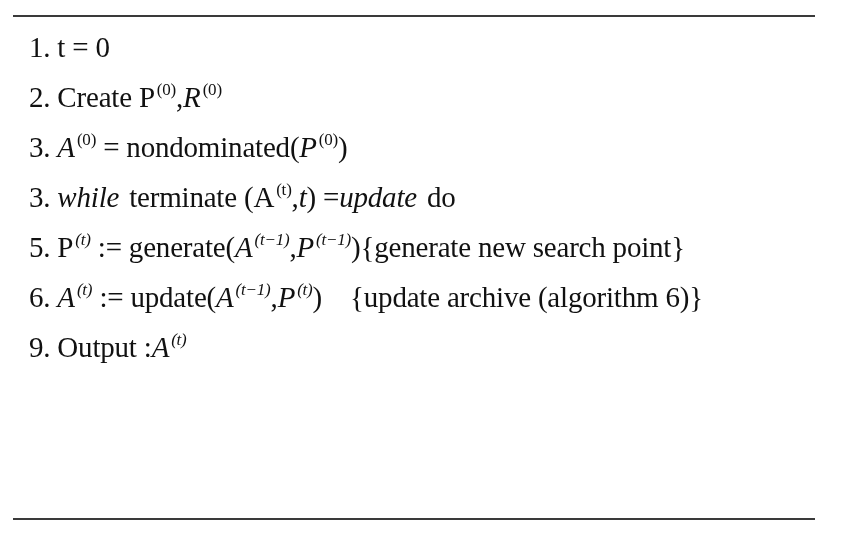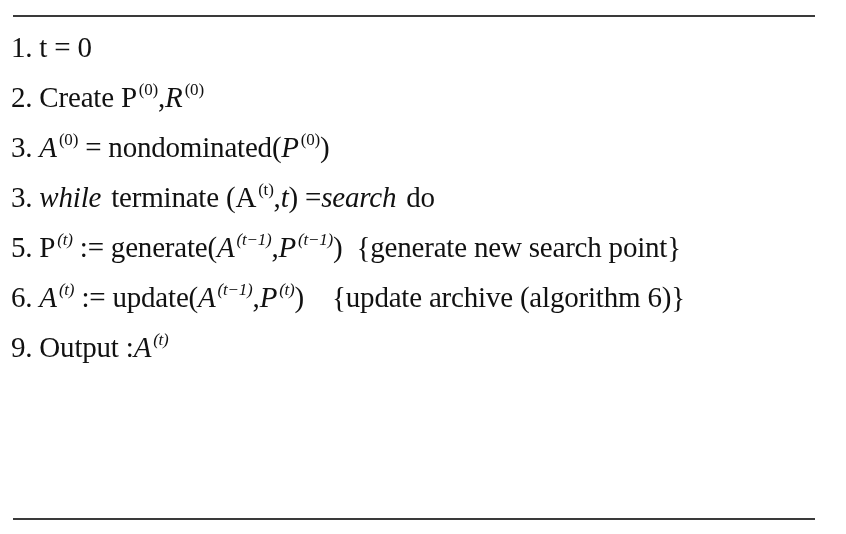--- a/index.html
+++ b/index.html
@@ -20,21 +20,21 @@
       left: 13px;
       width: 802px;
       height: 2px;
       background: #3a3a3a;
     }
     .rule.top { top: 15px; }
     .rule.bottom { top: 518px; }
 
     .algo {
       position: absolute;
-      left: 11px;
+      left: 29px;
       top: 22px;
       width: 790px;
     }
     .line {
       height: 50px;
       line-height: 50px;
       font-size: 29px;
       white-space: nowrap;
       letter-spacing: -0.2px;
     }
@@ -43,21 +43,21 @@
     sup {
       font-size: 17px;
       vertical-align: 0;
       position: relative;
       top: -12px;
       margin-left: 2px;
     }
     sup.it { font-style: italic; }
     .sp { display: inline-block; width: 10px; }
     .sp-wide { display: inline-block; width: 28px; }
-    .comment { margin-left: 14px; }
+    .comment { margin-left: 0; }
   </style>
 </head>
 <body>
 
 <div class="rule top"></div>
 
 <div class="algo">
 
   <div class="line">
     <span class="num">1.</span><span>t = 0</span>
@@ -65,21 +65,21 @@
 
   <div class="line">
     <span class="num">2.</span><span>Create P</span><sup>(0)</sup><span>,</span><span class="it">R</span><sup>(0)</sup>
   </div>
 
   <div class="line">
     <span class="num">3.</span><span class="it">A</span><sup>(0)</sup><span> = nondominated(</span><span class="it">P</span><sup>(0)</sup><span>)</span>
   </div>
 
   <div class="line">
-    <span class="num">3.</span><span class="it">while</span><span class="sp"></span><span>terminate (A</span><sup>(t)</sup><span>,</span><span class="it">t</span><span>) =</span><span class="it">search</span><span class="sp"></span><span>do</span>
+    <span class="num">3.</span><span class="it">while</span><span class="sp"></span><span>terminate (A</span><sup>(t)</sup><span>,</span><span class="it">t</span><span>) =</span><span class="it">update</span><span class="sp"></span><span>do</span>
   </div>
 
 
   <div class="line">
     <span class="num">5.</span><span>P</span><sup class="it">(t)</sup> <span>:= generate(</span><span class="it">A</span><sup class="it">(t−1)</sup><span>,</span><span class="it">P</span><sup class="it">(t−1)</sup><span>)</span><span class="comment">{generate new search point}</span>
   </div>
 
   <div class="line">
     <span class="num">6.</span><span class="it">A</span><sup class="it">(t)</sup> <span>:= update(</span><span class="it">A</span><sup class="it">(t−1)</sup><span>,</span><span class="it">P</span><sup class="it">(t)</sup><span>)</span><span class="sp-wide"></span><span>{update archive (algorithm 6)}</span>
   </div>

